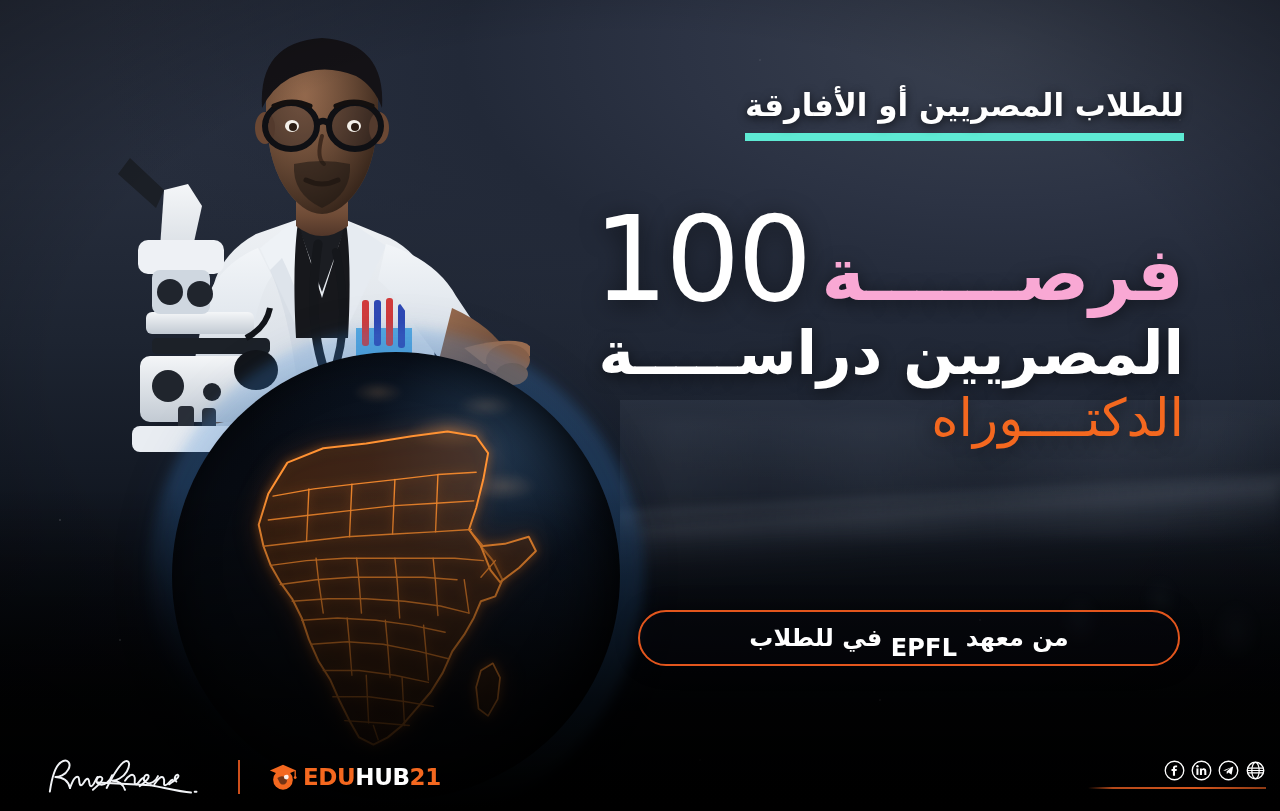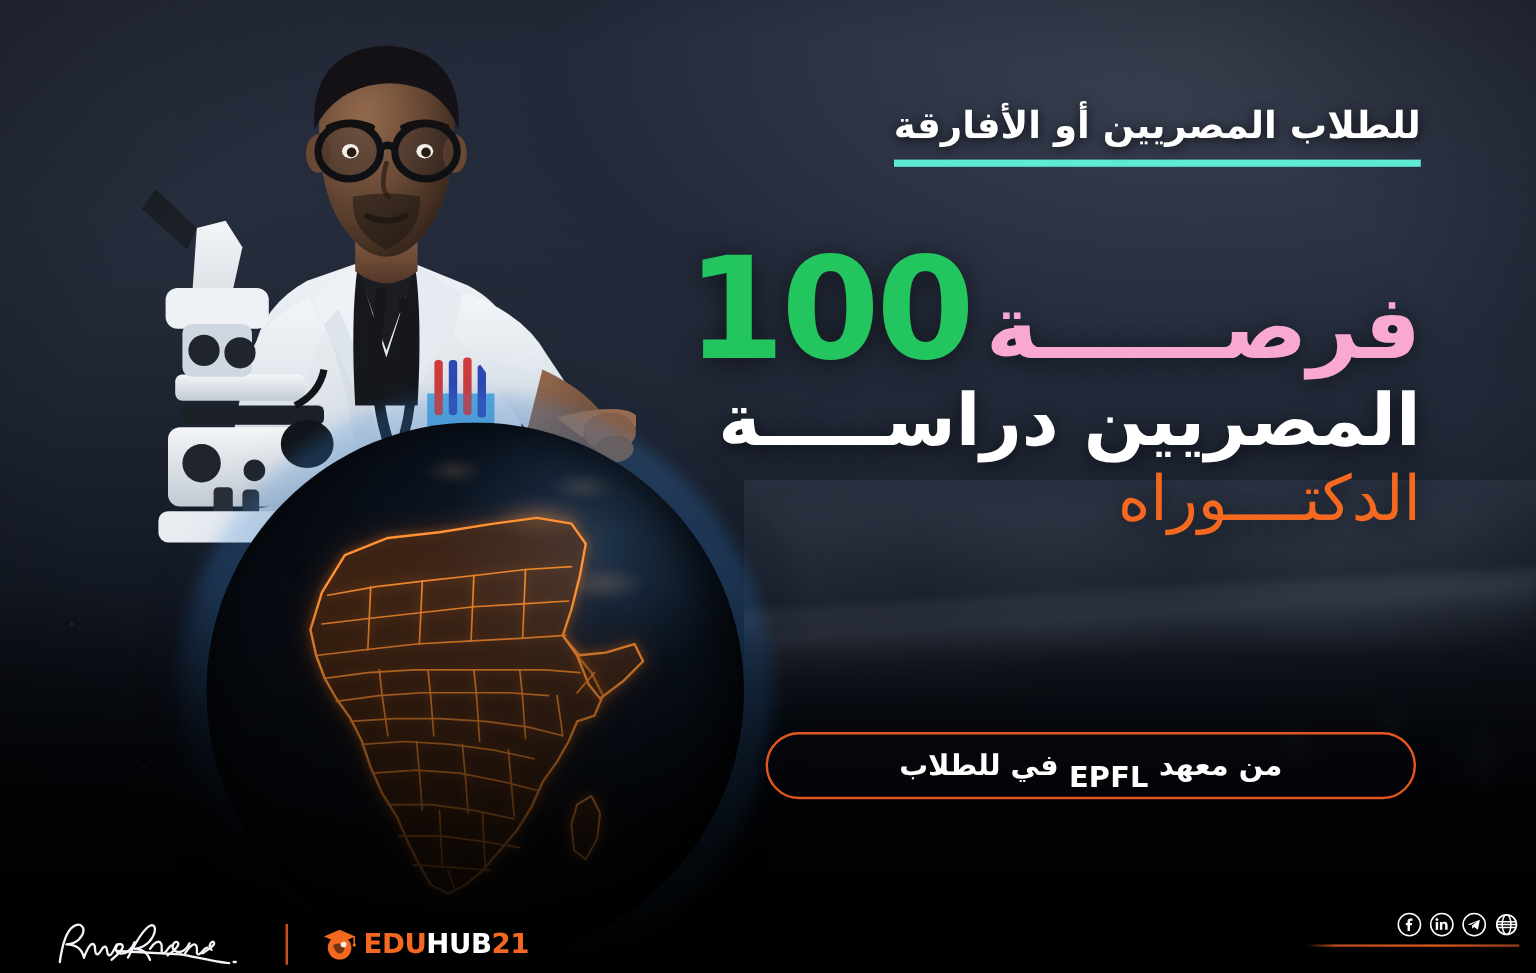--- a/index.html
+++ b/index.html
@@ -184,37 +184,37 @@
     direction:rtl;
   }
   .kicker {
     display:inline-block;
     font-size:31px;
     line-height:1.25;
     font-weight:700;
     color:#ffffff;
     letter-spacing:0px;
     padding-bottom:8px;
-    border-bottom:6px solid #5eead4;
+    border-bottom:8px solid #5eead4;
     text-shadow: 0 2px 10px rgba(0,0,0,.7);
     white-space:nowrap;
   }
 
   .line-1 {
     margin-top:64px;
     display:flex;
     align-items:baseline;
     justify-content:flex-start;
     gap:12px;
     direction:rtl;
   }
   .big-num {
     font-size:118px;
-    font-weight:700;
-    color:#22c55e;
+    font-weight:400;
+    color:#ffffff;
     line-height:.92;
     letter-spacing:-3px;
     direction:ltr;
     text-shadow: 0 4px 24px rgba(0,0,0,.55);
   }
   .word-orange {
     font-size:74px;
     font-weight:800;
     color:#f9a8d4;
     line-height:1;
@@ -264,21 +264,21 @@
 
   
   .footer {
     position:absolute;
     left:0; right:0; bottom:0;
     height:112px;
     direction:ltr;
   }
   .footer-left {
     position:absolute;
-    left:40px; bottom:2px;
+    left:40px; bottom:12px;
     display:flex;
     align-items:center;
     gap:28px;
   }
   .signature { width:170px; height:44px; display:block; }
   .divider {
     width:2px; height:34px;
     background:#d9531c;
     opacity:.95;
   }

